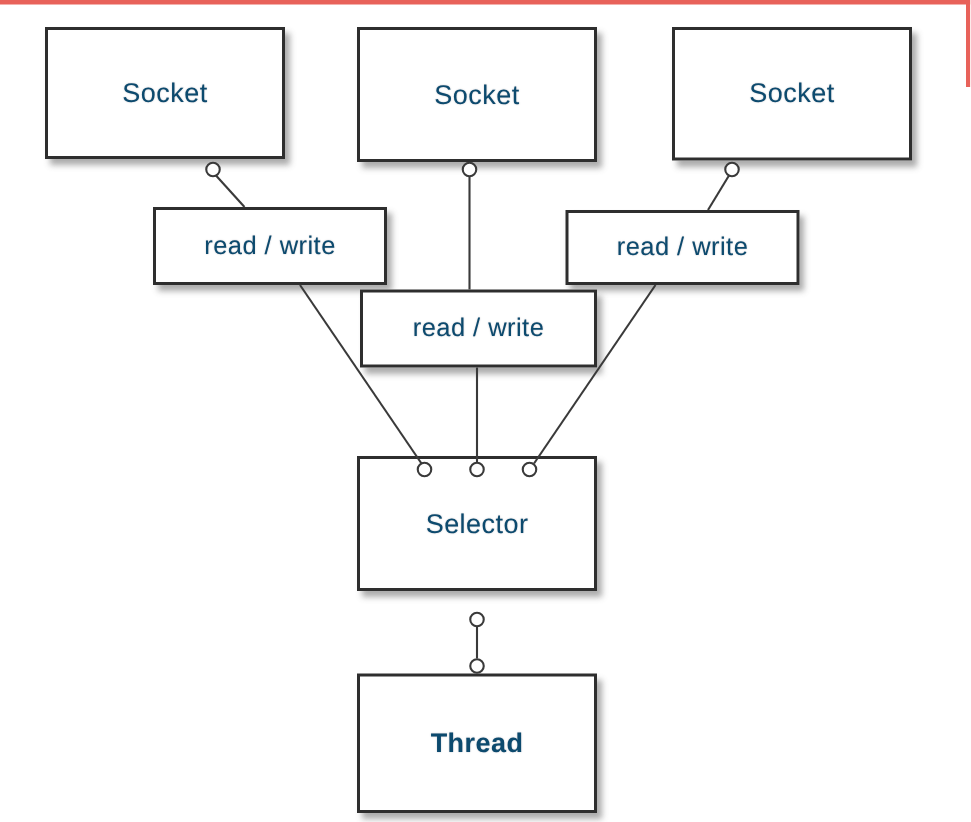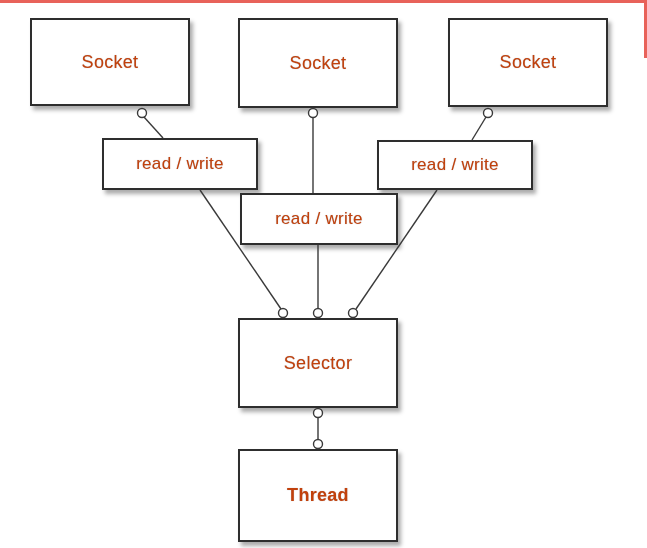--- a/index.html
+++ b/index.html
@@ -35,32 +35,32 @@
   .node {
     position: absolute;
     box-sizing: border-box;
     background: #ffffff;
     border: 2px solid #2e2e2e;
     box-shadow: 3px 4px 4px rgba(70,70,70,0.45);
     display: flex;
     align-items: center;
     justify-content: center;
     z-index: 2;
-    color: #c2410c;
+    color: #0c4a6e;
     font-size: 18px;
     letter-spacing: 0.3px;
   }
   .node .lbl { text-shadow: 0 0 1px rgba(40,40,60,0.35); }
   .n-socket1  { left: 30px;  top: 18px;  width: 160px; height: 88px; }
   .n-socket2  { left: 238px; top: 18px;  width: 160px; height: 90px; }
   .n-socket3  { left: 448px; top: 18px;  width: 160px; height: 89px; }
   .n-rwleft   { left: 102px; top: 138px; width: 156px; height: 52px; font-size: 17px; }
   .n-rwright  { left: 377px; top: 140px; width: 156px; height: 50px; font-size: 17px; }
   .n-rwcenter { left: 240px; top: 193px; width: 158px; height: 52px; font-size: 17px; }
-  .n-selector { left: 238px; top: 318px; width: 160px; height: 90px; }
+  .n-selector { left: 238px; top: 304px; width: 160px; height: 90px; }
   .n-thread   { left: 238px; top: 449px; width: 160px; height: 93px; font-weight: bold; }
 </style>
 </head>
 <body>
 
 <div class="canvas">
 
   <div class="top-accent" style="background: rgb(232, 98, 90);"></div>
   <div class="right-accent" style="background: rgb(232, 98, 90);"></div>
 

